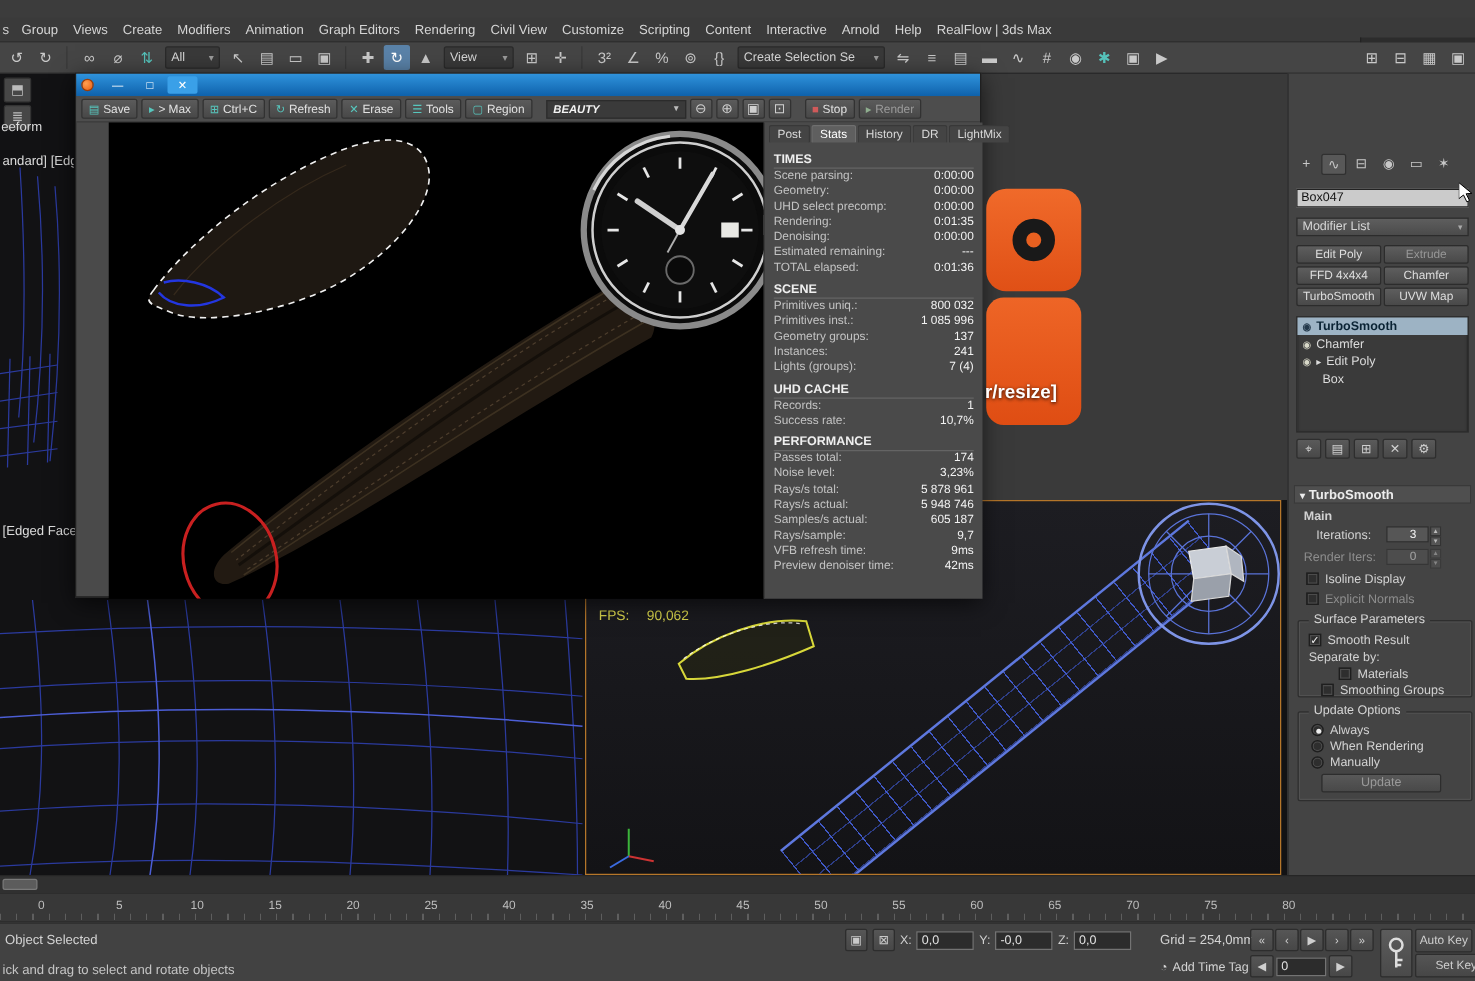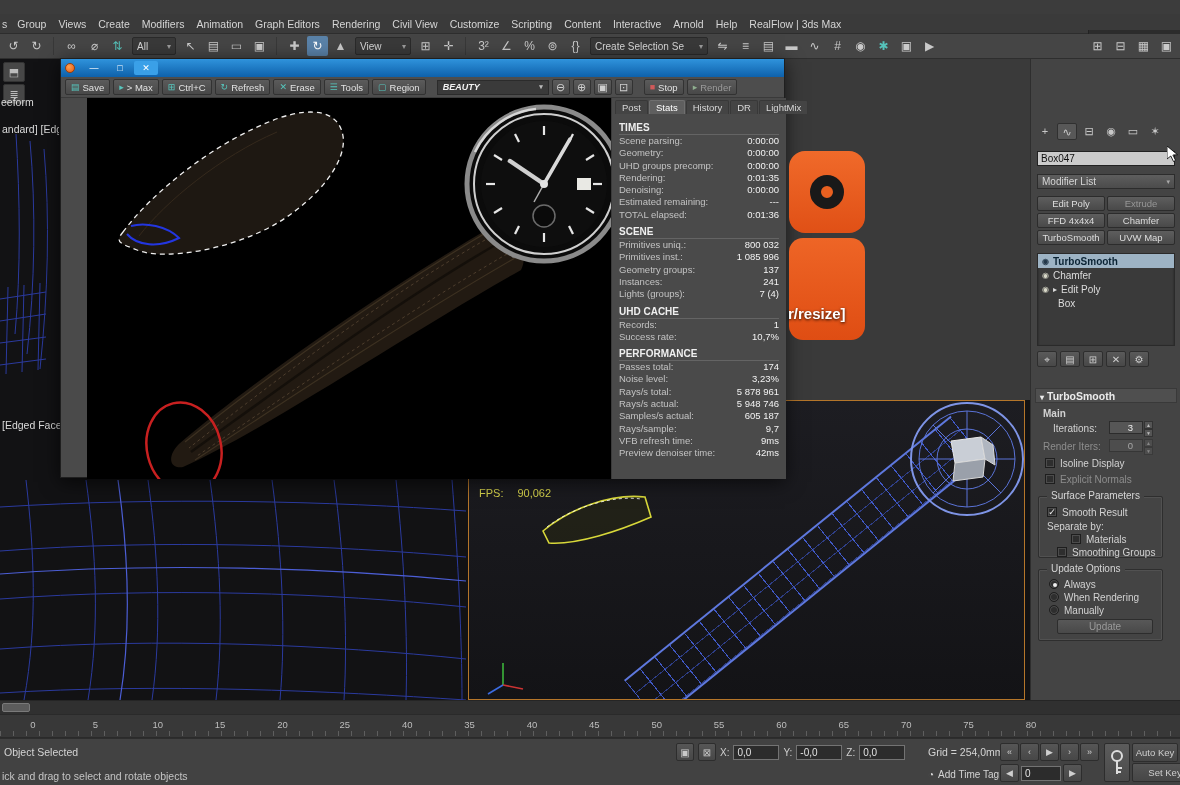--- a/index.html
+++ b/index.html
@@ -133,21 +133,21 @@
     color:#f0f0f0; font-size:9.5px; text-align:right; padding:0 9px 0 2px; line-height:12px; }
   .spin { position:absolute; width:9px; height:13px; display:flex; flex-direction:column; }
   .spin i { font-style:normal; font-size:5px; color:#bdbdbd; line-height:6px; text-align:center;
     background:#555; border:1px solid #333; flex:1; }
   .pchk { position:absolute; width:10px; height:10px; background:#2e2e2e; border:1px solid #1e1e1e;
     box-shadow:inset 0 0 0 1px #4c4c4c; color:#f0f0f0; font-size:9px; line-height:9px; text-align:center; }
   .pradio { position:absolute; width:10px; height:10px; border-radius:50%; background:#2e2e2e;
     border:1px solid #1e1e1e; box-shadow:inset 0 0 0 1px #4c4c4c; }
   .pradio.on::after { content:''; position:absolute; left:2.5px; top:2.5px; width:4px; height:4px;
     border-radius:50%; background:#eee; }
-  .pgroup { position:absolute; left:7px; width:125px; border:1px solid #2e2e2e;
+  .pgroup { position:absolute; left:7px; width:140px; border:1px solid #2e2e2e;
     box-shadow:0 0 0 1px #515151 inset; border-radius:2px; }
   .pgroup .gtitle { position:absolute; top:-7px; left:8px; background:#444; padding:0 4px;
     font-size:10px; color:#d6d6d6; white-space:nowrap; }
   .updbtn { position:absolute; left:26px; width:96px; height:15px; background:linear-gradient(#585858,#494949);
     border:1px solid #2d2d2d; border-radius:2px; color:#9a9a9a; font-size:10px; text-align:center;
     line-height:14px; }
 
   
   .tslider { position:absolute; left:0; top:700px; width:1180px; height:14px; background:#303030;
     border-top:1px solid #252525; }
@@ -461,21 +461,21 @@
 
         <div class="srow">
               <span class="sl">Scene parsing:</span>
               <span class="sv">0:00:00</span>
             </div>
             <div class="srow">
               <span class="sl">Geometry:</span>
               <span class="sv">0:00:00</span>
             </div>
             <div class="srow">
-              <span class="sl">UHD groups precomp:</span>
+              <span class="sl">UHD select precomp:</span>
               <span class="sv">0:00:00</span>
             </div>
             <div class="srow">
               <span class="sl">Rendering:</span>
               <span class="sv">0:01:35</span>
             </div>
             <div class="srow">
               <span class="sl">Denoising:</span>
               <span class="sv">0:00:00</span>
             </div>

